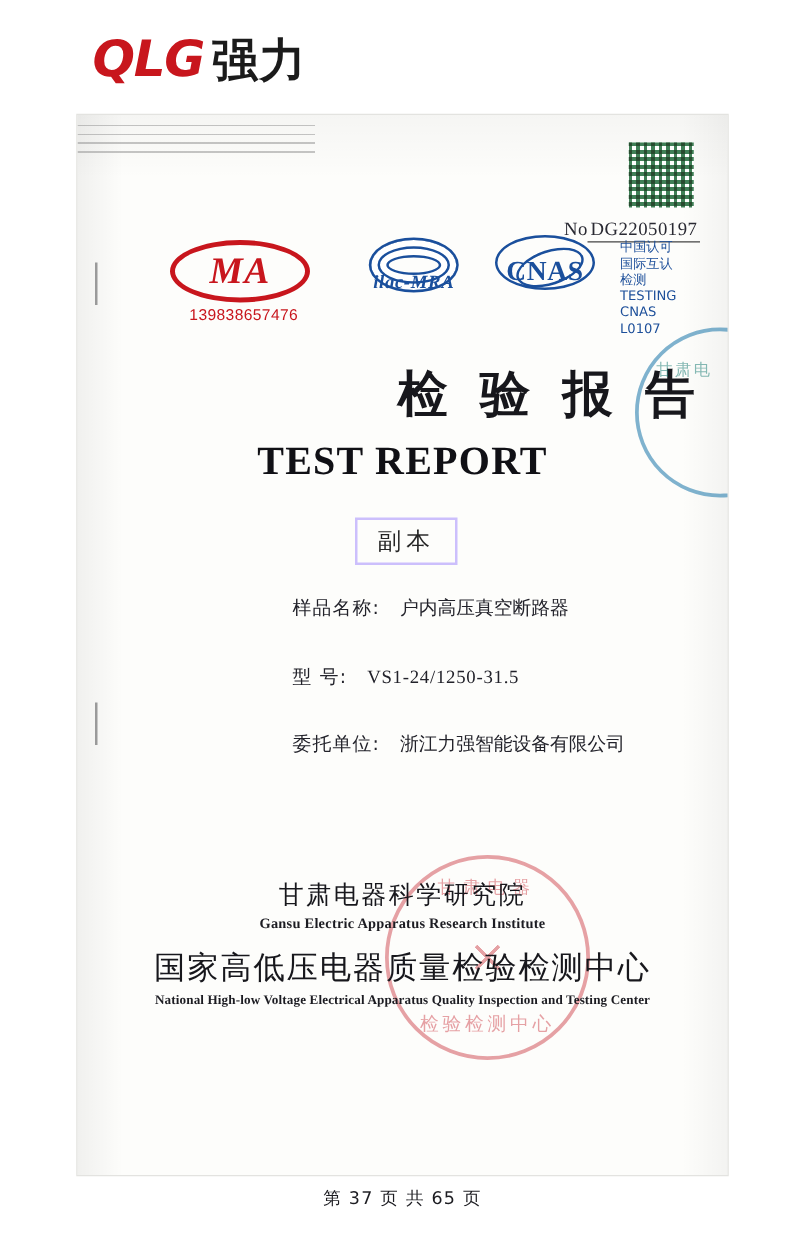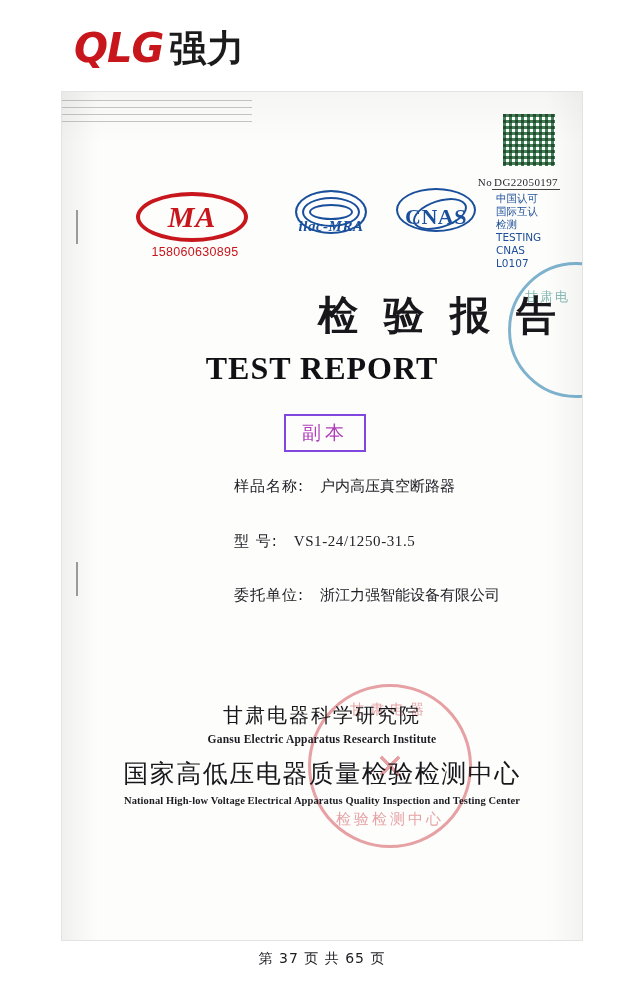--- a/index.html
+++ b/index.html
@@ -92,21 +92,21 @@
       repeating-linear-gradient(180deg, #1f6b3a 0 3px, #ffffff 3px 6px);
     background-blend-mode: multiply;
     opacity: 0.85;
   }
 
   .no-line {
     position: absolute;
     right: 22px;
     top: 84px;
     font-family: "Liberation Serif", serif;
-    font-size: 11px;
+    font-size: 15px;
     color: #2a2a33;
     letter-spacing: 0.4px;
     white-space: nowrap;
   }
   .no-line .no-underline {
     border-bottom: 1px solid #444;
     padding: 0 2px 1px 2px;
   }
 
   
@@ -237,22 +237,22 @@
     color: #101015;
   }
 
   
   .dup-stamp {
     position: absolute;
     left: 222px;
     top: 322px;
     width: 78px;
     height: 34px;
-    border: 2px solid #6d28d9;
-    color: #a21caf;
+    border: 2px solid #c4b5fd;
+    color: #000000;
     font-family: "DejaVu Sans", sans-serif;
     font-size: 19px;
     letter-spacing: 4px;
     display: flex;
     align-items: center;
     justify-content: center;
     opacity: 0.85;
   }
 
   
@@ -409,21 +409,21 @@
 
   <div class="qr"></div>
 
   <div class="no-line">
     <span>No</span><span class="no-underline">DG22050197</span>
   </div>
 
   <div class="logo-row">
     <div class="ma-logo">
       <div class="ma-oval">MA</div>
-      <div class="ma-num">158060630895</div>
+      <div class="ma-num">139838657476</div>
     </div>
 
     <div class="ilac">
       <div class="ilac-rings"></div>
       <div class="ilac-text">ilac-MRA</div>
     </div>
 
     <div class="cnas">
       <div class="cnas-mark"></div>
       <div class="cnas-text">CNAS</div>

